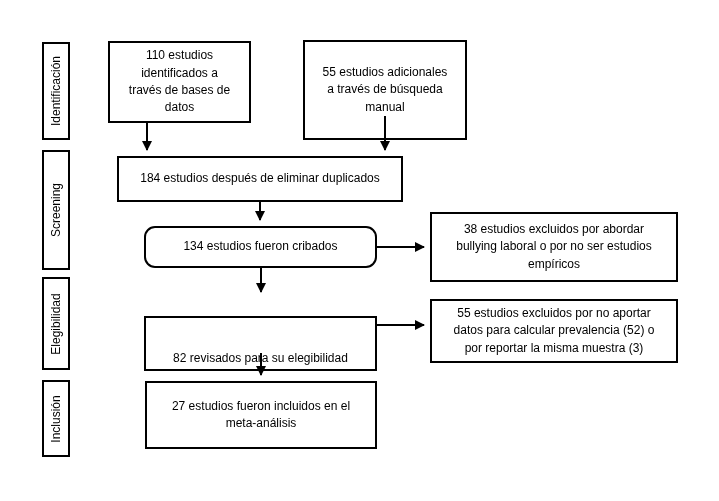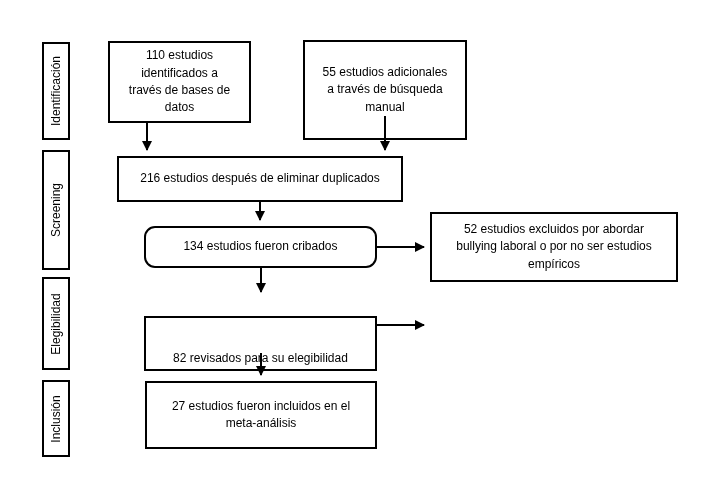--- a/index.html
+++ b/index.html
@@ -93,32 +93,37 @@
 identificados a
 través de bases de
 datos</span>
   </div>
   <div class="flow-box b-additional">
     <span>55 estudios adicionales
 a través de búsqueda
 manual</span>
   </div>
   <div class="flow-box b-dedup">
-    <span>216 estudios después de eliminar duplicados</span>
+    <span>184 estudios después de eliminar duplicados</span>
   </div>
   <div class="flow-box b-screened">
     <span>134 estudios fueron cribados</span>
   </div>
   <div class="flow-box b-excl-screen">
-    <span>52 estudios excluidos por abordar
+    <span>38 estudios excluidos por abordar
 bullying laboral o por no ser estudios
 empíricos</span>
   </div>
   <div class="flow-box b-eligibility">
     <span>82 revisados para su elegibilidad</span>
+  </div>
+  <div class="flow-box b-excl-elig">
+    <span>55 estudios excluidos por no aportar
+datos para calcular prevalencia (52) o
+por reportar la misma muestra (3)</span>
   </div>
   <div class="flow-box b-included">
     <span>27 estudios fueron incluidos en el
 meta-análisis</span>
   </div>
 
   <svg class="arrow-layer" width="719" height="501" viewBox="0 0 719 501">
     <defs>
       <marker id="arrowhead" viewBox="0 0 10 10" refX="9" refY="5" markerWidth="5" markerHeight="5" orient="auto-start-reverse">
         <path d="M 0 0 L 10 5 L 0 10 z" fill="#000000"></path>

